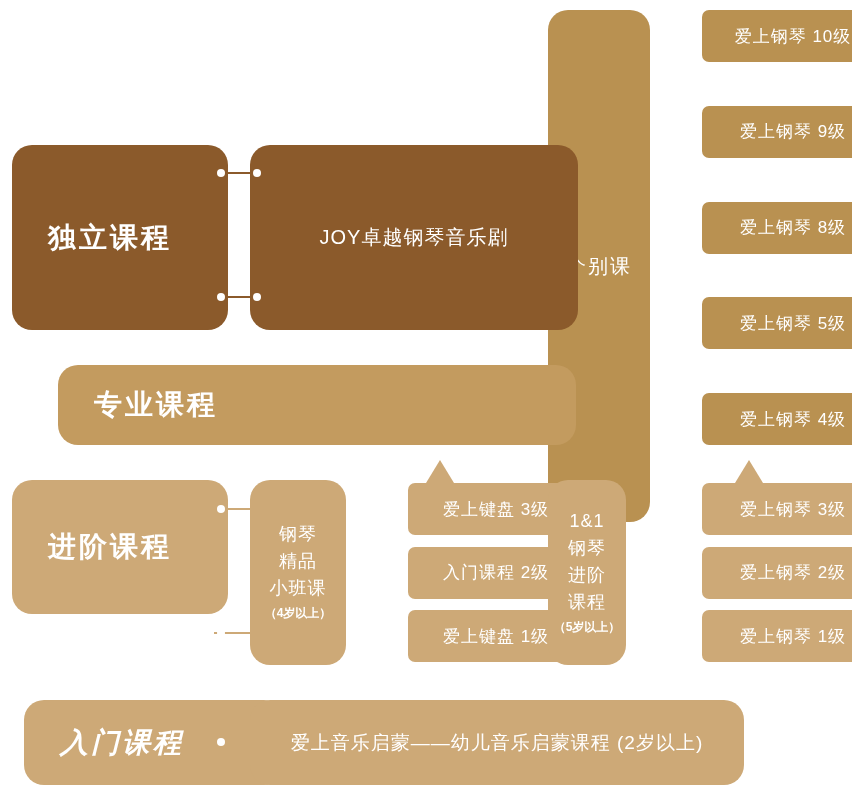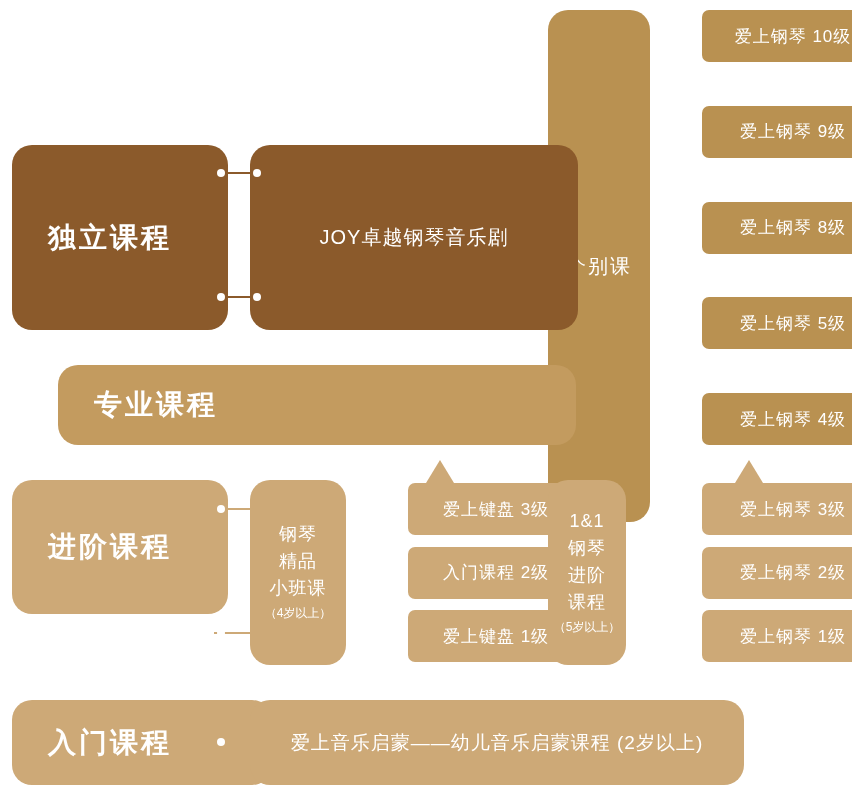--- a/index.html
+++ b/index.html
@@ -25,21 +25,21 @@
   .tan{background:var(--tan);}
   .light{background:var(--light);}
   .title-box{justify-content:flex-start;padding-left:36px;font-size:28px;font-weight:700;letter-spacing:3px;}
   .mid-label{font-size:20px;letter-spacing:2px;}
   .joy-label{font-size:20px;letter-spacing:1px;}
   .detail-label{font-size:19px;letter-spacing:1px;}
   .stack{position:absolute;display:flex;flex-direction:column;justify-content:space-between;}
   .stack .box{position:relative;width:100%;height:52px;border-radius:7px;font-size:17px;letter-spacing:1px;margin-left:44px;}
   .col-box .lines{display:flex;flex-direction:column;align-items:center;}
   .col-box .lines div{font-size:18px;line-height:27px;letter-spacing:1px;}
-  .col-box .lines .note{font-size:12px;line-height:22px;letter-spacing:0;}
+  .col-box .lines .note{font-size:12px;line-height:22px;letter-spacing:0;font-weight:bold;}
   .connector{position:absolute;left:214px;width:48px;height:8px;}
   .connector .line{position:absolute;left:0;right:0;top:3px;height:2px;}
   .line-dark{background:var(--dark);}
   .line-light{background:var(--light);}
   .connector .dot{position:absolute;top:0;width:8px;height:8px;border-radius:50%;background:#fff;}
   .connector .d1{left:3px;}
   .connector .d2{left:39px;}
   .tri{
     position:absolute;width:0;height:0;
     border-left:14px solid transparent;border-right:14px solid transparent;
@@ -147,21 +147,21 @@
         <span>爱上钢琴 3级</span>
       </div>
     <div class="box light">
         <span>爱上钢琴 2级</span>
       </div>
     <div class="box light">
         <span>爱上钢琴 1级</span>
       </div>
   </div>
 
-  <div class="box light title-box" style="left:12px;top:700px;width:260px;height:85px;">
+  <div class="box light title-box" style="left:24px;top:700px;width:260px;height:85px;font-style:italic;">
     <span>入门课程</span>
   </div>
   <div class="connector" style="top:738px;">
     <span class="line line-light"></span>
     <span class="dot d1"></span>
     <span class="dot d2"></span>
   </div>
   <div class="box light" style="left:250px;top:700px;width:494px;height:85px;">
     <span class="detail-label">爱上音乐启蒙——幼儿音乐启蒙课程 (2岁以上)</span>
   </div>

